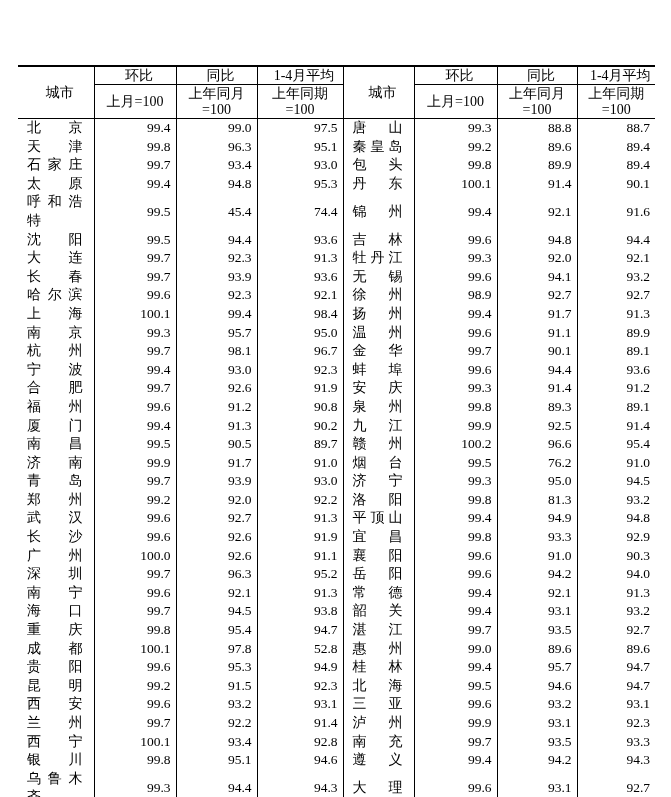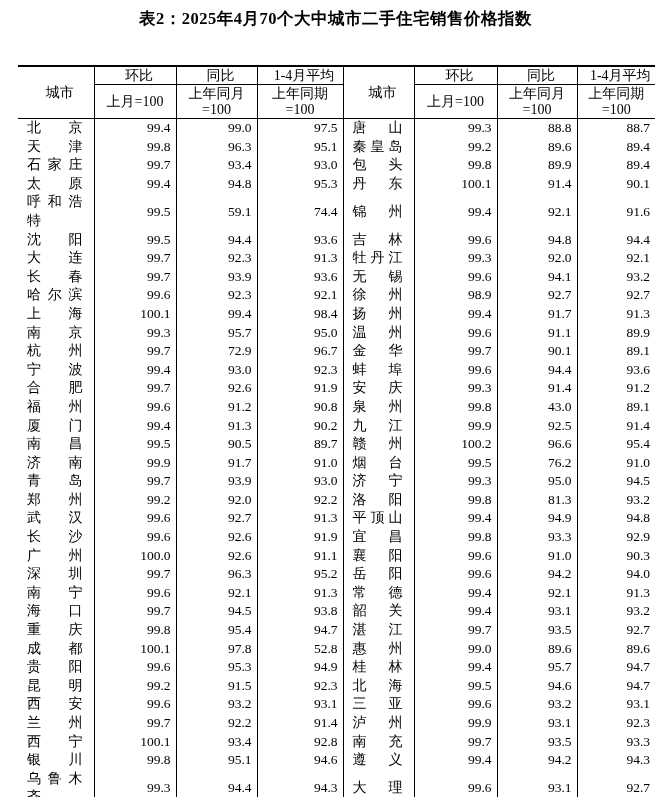--- a/index.html
+++ b/index.html
@@ -73,21 +73,20 @@
   }
   tbody td.val {
     text-align: right;
     padding-right: 5px;
   }
 </style>
 </head>
 <body>
 
 <div class="page">
-  <div class="title">表2：2025年4月70个大中城市二手住宅销售价格指数</div>
 
   <table class="price-index">
     <colgroup>
       <col style="width:76px">
         <col style="width:82px">
         <col style="width:81px">
         <col style="width:86px">
       <col style="width:71px">
         <col style="width:83px">
         <col style="width:80px">
@@ -154,21 +153,21 @@
           <td class="val">94.8</td>
           <td class="val">95.3</td>
           <td class="city">丹东</td>
           <td class="val">100.1</td>
           <td class="val">91.4</td>
           <td class="val">90.1</td>
         </tr>
         <tr>
           <td class="city">呼和浩特</td>
           <td class="val">99.5</td>
-          <td class="val">59.1</td>
+          <td class="val">45.4</td>
           <td class="val">74.4</td>
           <td class="city">锦州</td>
           <td class="val">99.4</td>
           <td class="val">92.1</td>
           <td class="val">91.6</td>
         </tr>
         <tr>
           <td class="city">沈阳</td>
           <td class="val">99.5</td>
           <td class="val">94.4</td>
@@ -224,21 +223,21 @@
           <td class="val">95.7</td>
           <td class="val">95.0</td>
           <td class="city">温州</td>
           <td class="val">99.6</td>
           <td class="val">91.1</td>
           <td class="val">89.9</td>
         </tr>
         <tr>
           <td class="city">杭州</td>
           <td class="val">99.7</td>
-          <td class="val">72.9</td>
+          <td class="val">98.1</td>
           <td class="val">96.7</td>
           <td class="city">金华</td>
           <td class="val">99.7</td>
           <td class="val">90.1</td>
           <td class="val">89.1</td>
         </tr>
         <tr>
           <td class="city">宁波</td>
           <td class="val">99.4</td>
           <td class="val">93.0</td>
@@ -258,21 +257,21 @@
           <td class="val">91.4</td>
           <td class="val">91.2</td>
         </tr>
         <tr>
           <td class="city">福州</td>
           <td class="val">99.6</td>
           <td class="val">91.2</td>
           <td class="val">90.8</td>
           <td class="city">泉州</td>
           <td class="val">99.8</td>
-          <td class="val">43.0</td>
+          <td class="val">89.3</td>
           <td class="val">89.1</td>
         </tr>
         <tr>
           <td class="city">厦门</td>
           <td class="val">99.4</td>
           <td class="val">91.3</td>
           <td class="val">90.2</td>
           <td class="city">九江</td>
           <td class="val">99.9</td>
           <td class="val">92.5</td>

